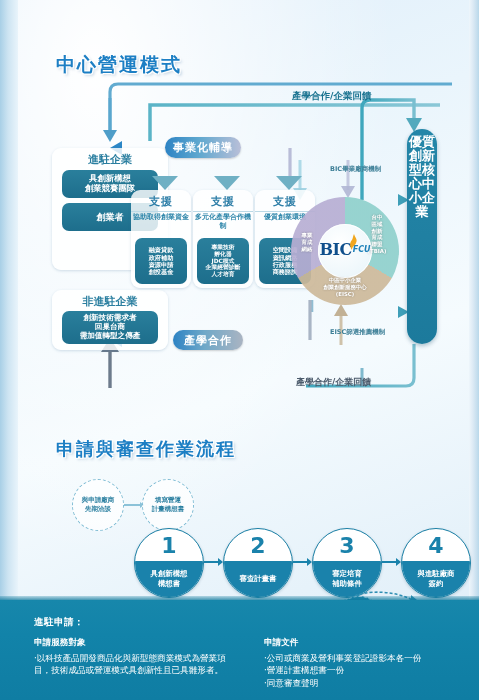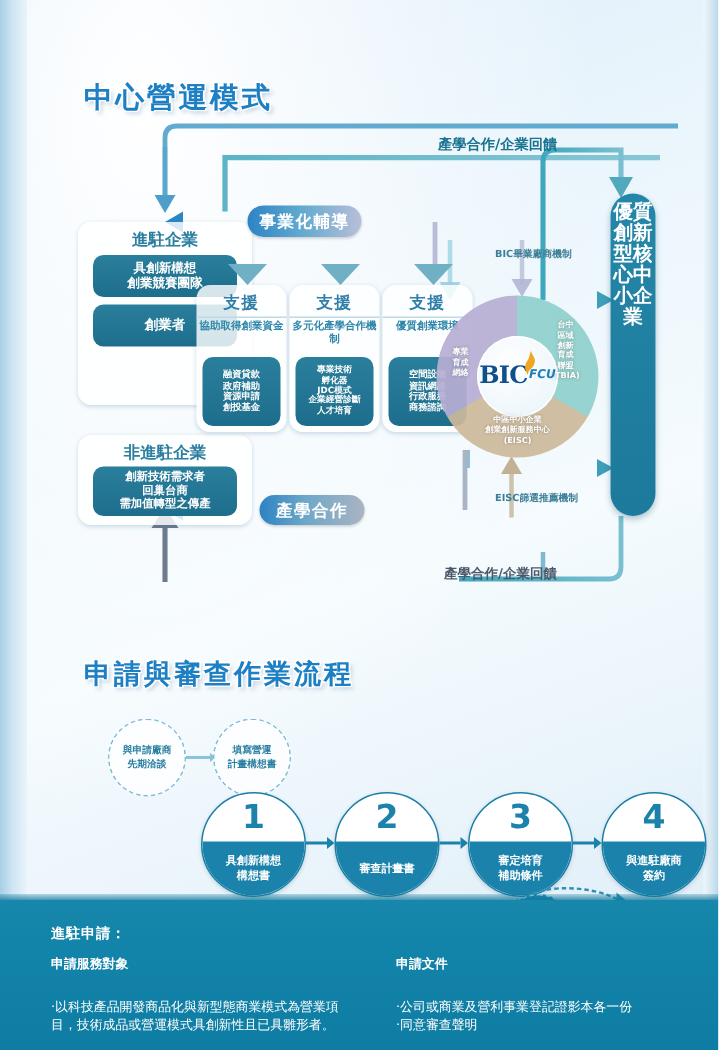--- a/index.html
+++ b/index.html
@@ -111,21 +111,21 @@
 
   
   #loopcirc{position:absolute;left:336px;top:596px;width:44px;height:44px;border-radius:50%;
     background:#1f86ac;color:#fff;font-size:6.4px;font-weight:bold;line-height:1.35;
     display:flex;align-items:center;justify-content:center;text-align:center;
     border:1px dashed #bfe2ef;}
 
   
   .bt{position:absolute;color:#ffffff;}
   #bt-title{left:34px;top:616px;font-size:9.5px;font-weight:bold;letter-spacing:.5px;}
-  .bt-sub{font-size:8.6px;font-weight:bold;margin-bottom:17px;}
+  .bt-sub{font-size:8.6px;font-weight:bold;margin-bottom:3px;}
   .bt-li{font-size:8.6px;line-height:1.45;}
   #bt-left{position:absolute;left:34px;top:637px;width:218px;color:#fff;}
   #bt-right{position:absolute;left:264px;top:637px;width:200px;color:#fff;}
 </style>
 </head>
 <body>
 
 <div id="page">
   <div class="edge-left"></div>
   <div class="edge-right"></div>
@@ -359,15 +359,16 @@
 
   <div id="bt-left">
     <div class="bt-sub">申請服務對象</div>
     <div class="bt-li" style="white-space:pre-line">‧以科技產品開發商品化與新型態商業模式為營業項
    目，技術成品或營運模式具創新性且已具雛形者。</div>
   </div>
 
   <div id="bt-right">
     <div class="bt-sub">申請文件</div>
     <div class="bt-li" style="white-space:pre-line">‧公司或商業及營利事業登記證影本各一份</div>
+    <div class="bt-li" style="white-space:pre-line">‧營運計畫構想書一份</div>
     <div class="bt-li" style="white-space:pre-line">‧同意審查聲明</div>
   </div>
 </div>
 
 </body></html>

